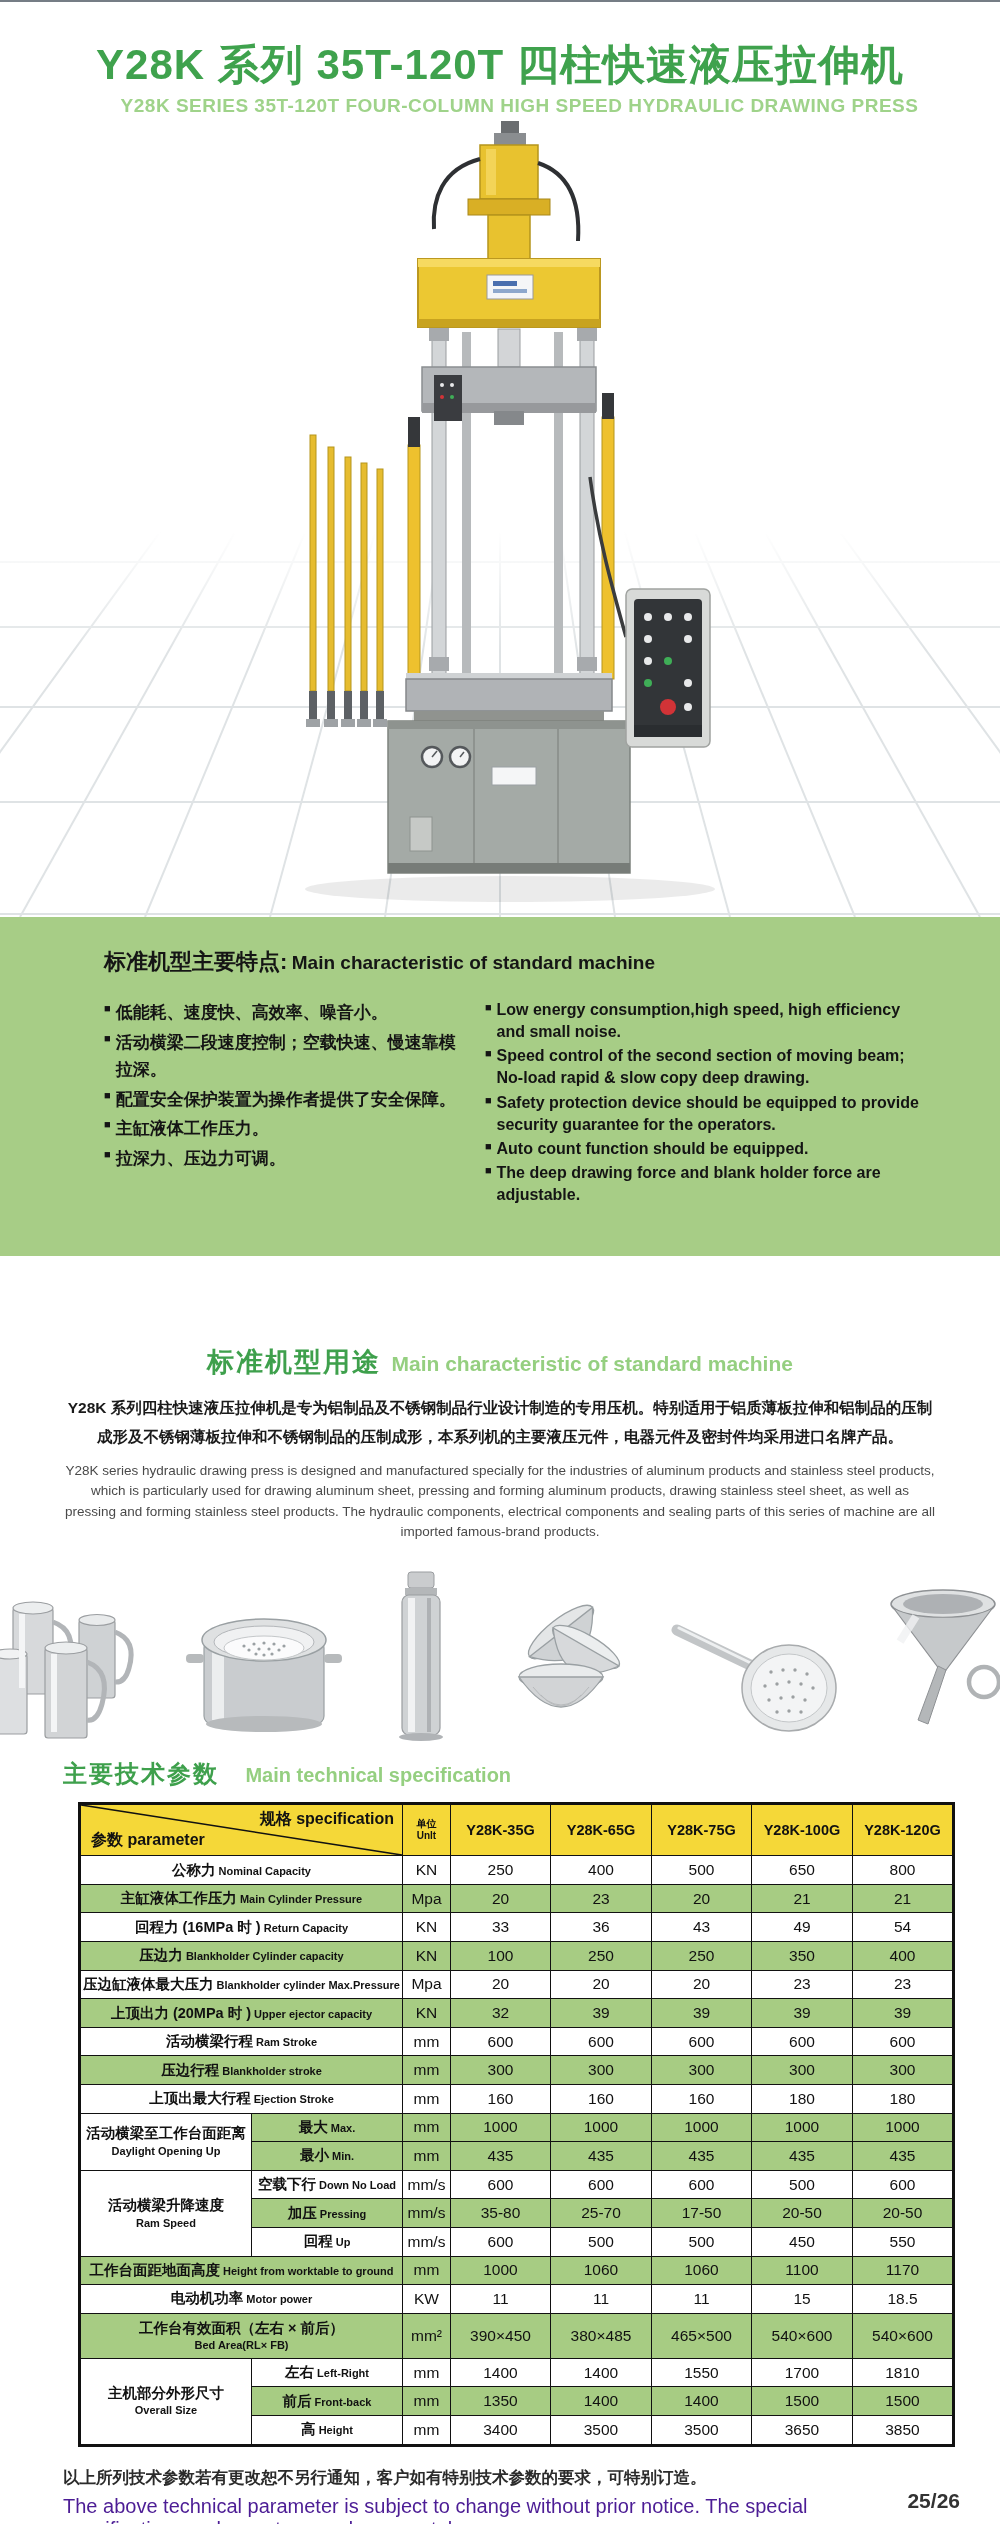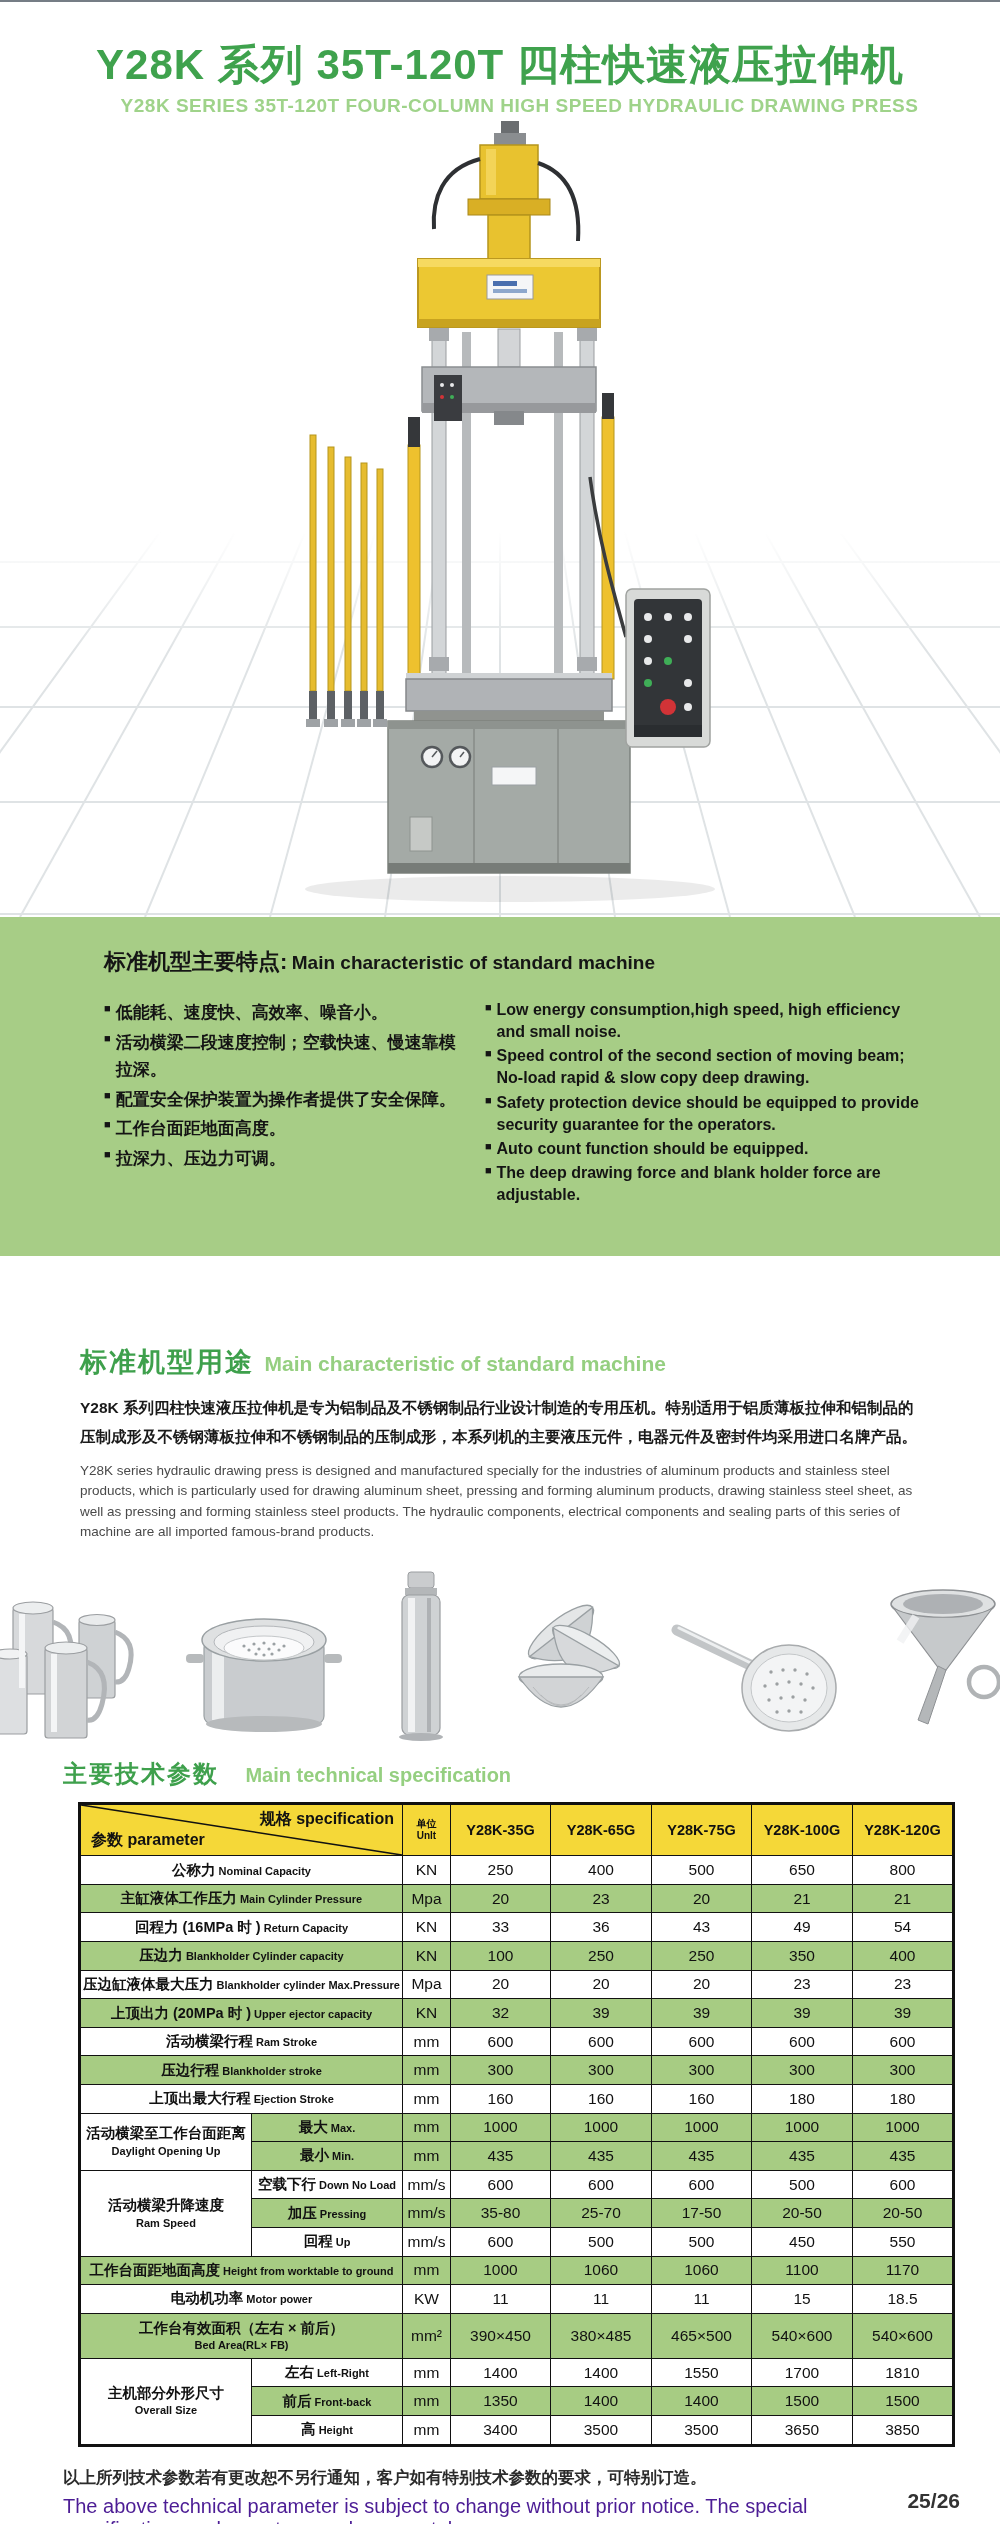--- a/index.html
+++ b/index.html
@@ -19,21 +19,21 @@
   .features .head .cn{font-size:22px;}
   .features .head .en{font-size:19px;}
   .cols{display:flex;margin-top:22px;}
   .col-cn{width:46%;padding-right:20px;box-sizing:border-box;}
   .col-en{width:54%;}
   .bullet{display:flex;color:#141414;margin-bottom:2px;}
   .col-cn .bullet{font-size:17px;font-weight:bold;line-height:1.62;}
   .col-en .bullet{font-size:16px;font-weight:600;line-height:1.38;}
   .bullet .sq{font-size:11px;line-height:inherit;margin-right:5px;transform:translateY(1px);}
   
-  .usage{margin-top:88px;padding:0 80px;}
+  .usage{margin-top:88px;padding:0 64px;text-align:center;}
   .sec-head .cn{font-size:27px;font-weight:bold;color:#3ea04c;letter-spacing:2px;}
   .sec-head .en{font-size:21px;font-weight:bold;color:#95cf80;margin-left:6px;}
   .usage .p-cn{margin-top:14px;font-size:15.5px;line-height:1.85;color:#1a1a1a;font-weight:600;}
   .usage .p-en{margin-top:10px;font-size:13.5px;line-height:1.5;color:#4a4a4a;}
   
   .products{margin-top:28px;height:172px;display:flex;justify-content:center;align-items:flex-end;gap:26px;}
   .products .item{display:flex;align-items:flex-end;}
   
   .specs{margin-top:16px;padding:0 63px;}
   .specs .sec-head .cn{font-size:24px;}
@@ -235,21 +235,21 @@
         <div class="bullet">
           <span class="sq">■</span>
           <span>活动横梁二段速度控制；空载快速、慢速靠模拉深。</span>
         </div>
         <div class="bullet">
           <span class="sq">■</span>
           <span>配置安全保护装置为操作者提供了安全保障。</span>
         </div>
         <div class="bullet">
           <span class="sq">■</span>
-          <span>工作台面距地面高度。</span>
+          <span>主缸液体工作压力。</span>
         </div>
         <div class="bullet">
           <span class="sq">■</span>
           <span>拉深力、压边力可调。</span>
         </div>
       </div>
     <div class="col-en">
         <div class="bullet">
           <span class="sq">■</span>
           <span>Low energy consumption,high speed, high efficiency and small noise.</span>

